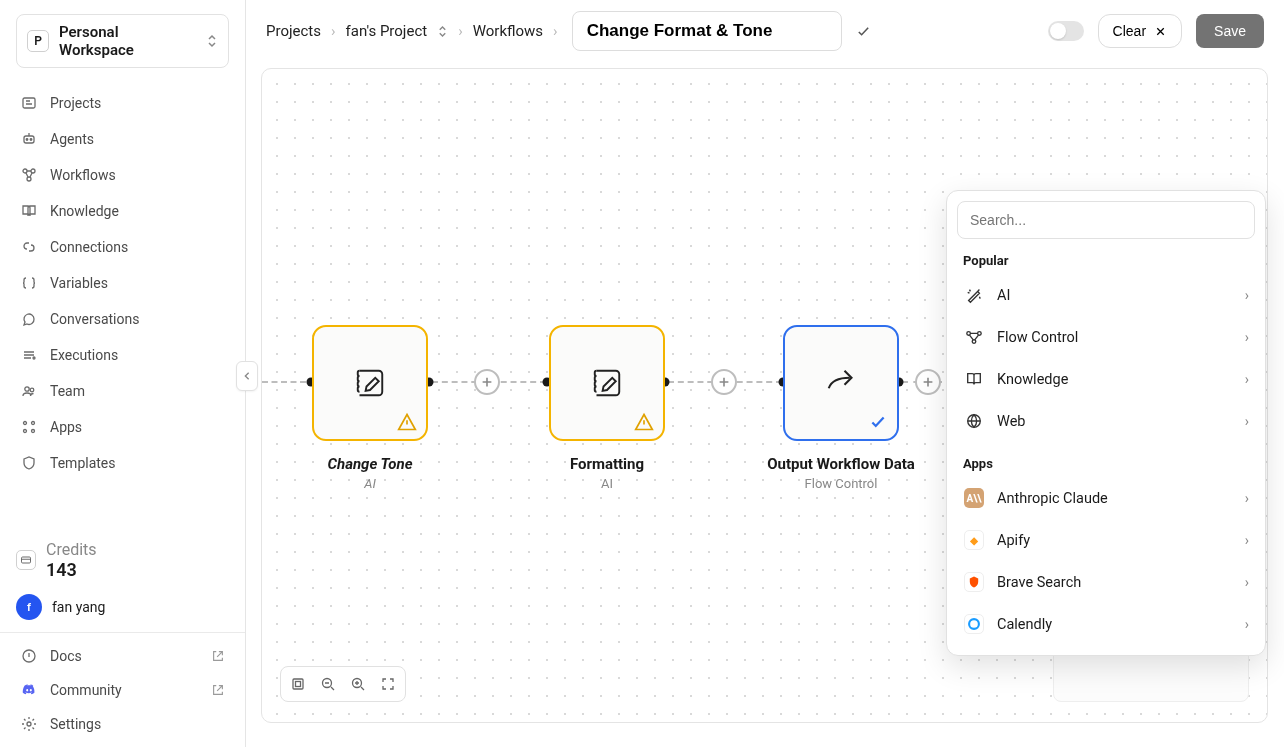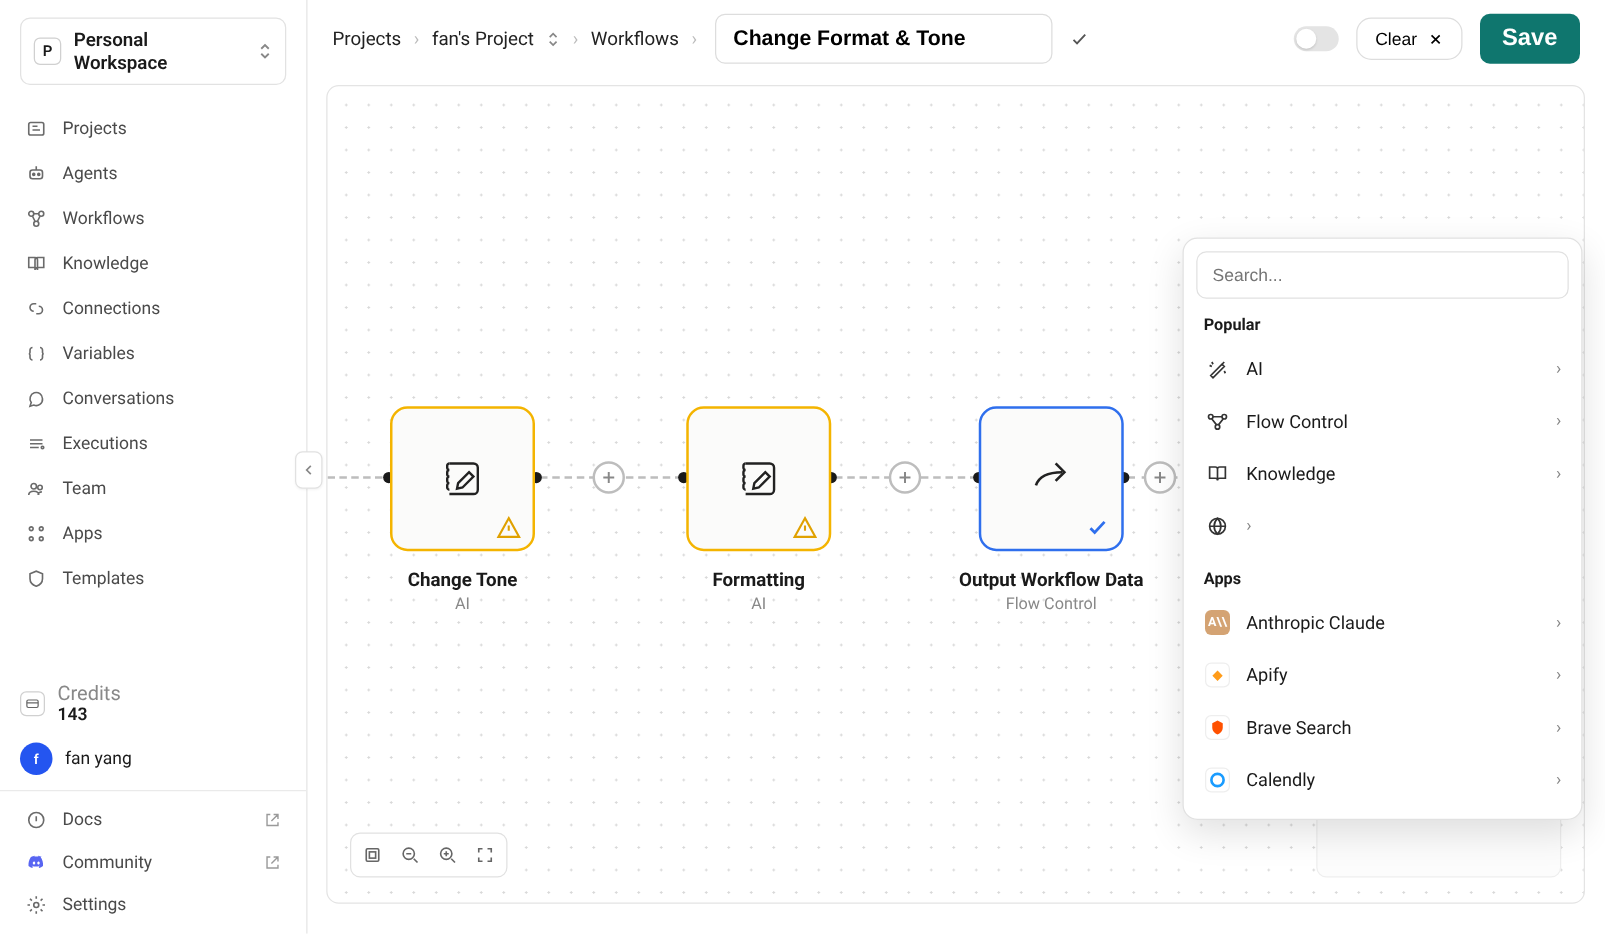--- a/index.html
+++ b/index.html
@@ -61,21 +61,21 @@
   font-size: 14px;
 }
 .nav-item .icon { width:18px; height:18px; color:#6b6b6b; display:flex; align-items:center; justify-content:center; flex-shrink:0; }
 .sidebar-spacer { flex: 1; }
 .credits {
   margin: 8px 16px;
   display: flex; align-items: center; gap: 10px;
 }
 .credits .icon { width:20px; height:20px; border:1px solid #d0d0d0; border-radius:5px; display:flex;align-items:center;justify-content:center; color:#666; }
 .credits-label { font-size: 16px; color:#888; }
-.credits-value { font-weight:600; font-size:14px; }
+.credits-value { font-weight:600; font-size:18px; }
 .user-row {
   margin: 6px 16px 12px;
   display:flex; align-items:center; gap:10px;
 }
 .avatar {
   width:26px;height:26px;border-radius:50%; background:#2455f0; color:#fff;
   display:flex;align-items:center;justify-content:center; font-size:11px; font-weight:600;
 }
 .sidebar-bottom {
   border-top: 1px solid #eaeaea;
@@ -110,22 +110,22 @@
 }
 .toggle::after{
   content:""; position:absolute; width:16px;height:16px;border-radius:50%;background:#fff;top:2px;left:2px;
   box-shadow:0 1px 2px rgba(0,0,0,0.15);
 }
 .btn-clear{
   border:1px solid #ddd; border-radius:12px; padding:8px 14px; background:#fff; cursor:pointer;
   display:flex;align-items:center;gap:8px; font-size:14px;
 }
 .btn-save{
-  border:none; border-radius:8px; padding:9px 18px; background:#0f766e; color:#fff; cursor:pointer;
-  font-weight:700; font-size:19px;
+  border:none; border-radius:8px; padding:9px 18px; background:#737373; color:#fff; cursor:pointer;
+  font-weight:400; font-size:14px;
 }
 
 
 .canvas {
   position:absolute;
   left:261px; top:68px;
   width: 1007px; height: 655px;
   border:1px solid #e4e4e4; border-radius:10px;
   background-image: radial-gradient(circle, #d9d9d9 1px, transparent 1px);
   background-size: 18px 18px;
@@ -486,21 +486,21 @@
       <svg viewBox="0 0 16 16" stroke="currentColor" stroke-width="1.8" fill="none">
           <path d="M8 3v10M3 8h10"></path>
         </svg>
     </div>
     <div class="plus-btn" style="left:666px;">
       <svg viewBox="0 0 16 16" stroke="currentColor" stroke-width="1.8" fill="none">
           <path d="M8 3v10M3 8h10"></path>
         </svg>
     </div>
 
-    <div class="node" style="left:50px;top:256px;">
+    <div class="node" style="left:50px;top:256px;font-style:italic;">
       <div class="node-box warn">
         <svg class="node-glyph" viewBox="0 0 48 48" fill="none" stroke="currentColor" stroke-width="2.2">
           <path d="M12 10h22a4 4 0 014 4v20a4 4 0 01-4 4H12"></path>
           <path d="M12 10c-1 0-2 1-2 2v2c0 1 1 2 2 2M12 16c-1 0-2 1-2 2v2c0 1 1 2 2 2M12 22c-1 0-2 1-2 2v2c0 1 1 2 2 2M12 28c-1 0-2 1-2 2v2c0 1 1 2 2 2"></path>
           <path d="M20 28l10-10 4 4-10 10-5 1z"></path>
         </svg>
         <span class="node-badge warning">
           <svg width="20" height="20" viewBox="0 0 24 24" fill="none" stroke="currentColor" stroke-width="2">
               <path d="M12 3l10 18H2L12 3z"></path>
               <path d="M12 10v5M12 18h0"></path>
@@ -609,20 +609,21 @@
     <span class="label">Knowledge</span>
     <span class="chev">›</span>
   </div>
   <div class="pop-item">
     <span class="picon">
         <svg width="18" height="18" viewBox="0 0 20 20" fill="none" stroke="currentColor" stroke-width="1.5">
           <circle cx="10" cy="10" r="7"></circle>
           <path d="M3 10h14M10 3c2 2 3 5 3 7s-1 5-3 7c-2-2-3-5-3-7s1-5 3-7z"></path>
         </svg>
       </span>
+    <span class="label">Web</span>
     <span class="chev">›</span>
   </div>
 
   <div class="pop-section-title">Apps</div>
 
   <div class="pop-item">
     <span class="picon">
         <span class="brand-icon brand-anthropic">A\\</span>
       </span>
     <span class="label">Anthropic Claude</span>

